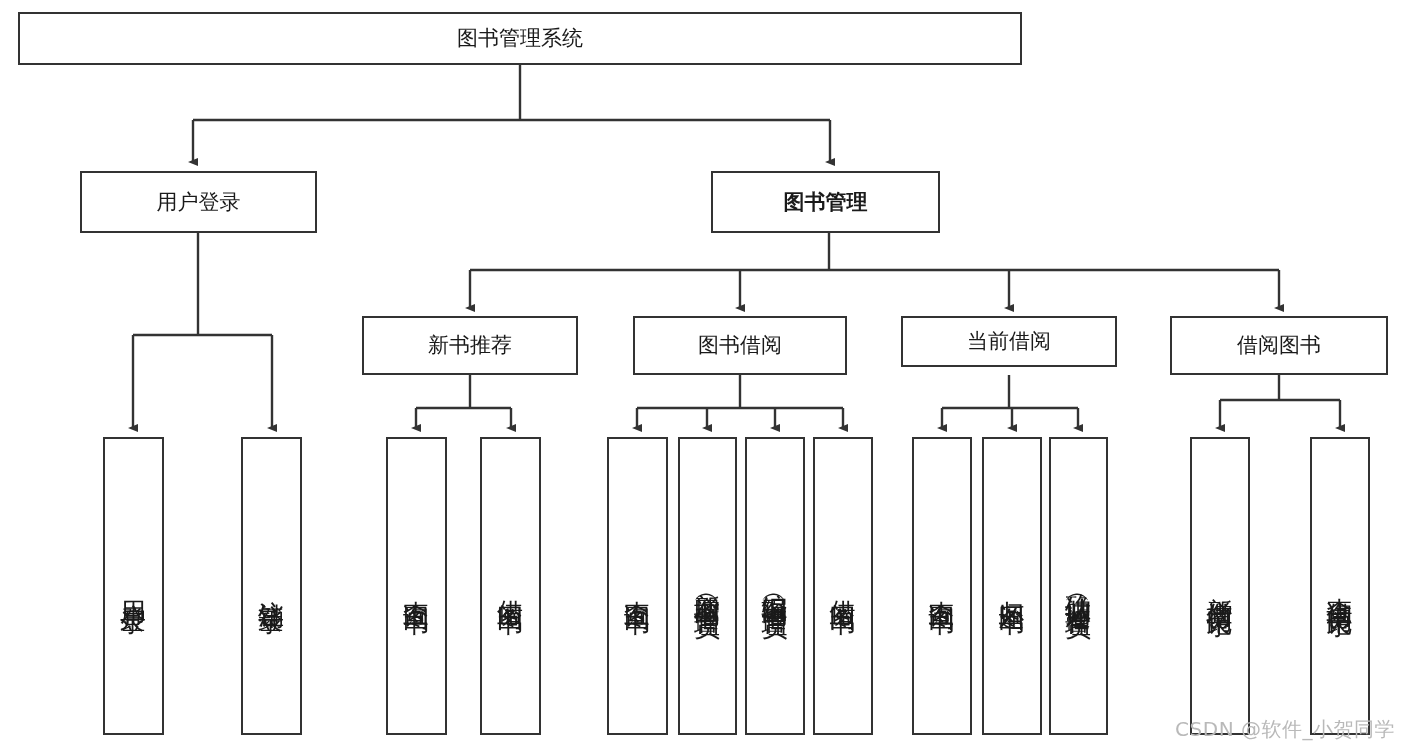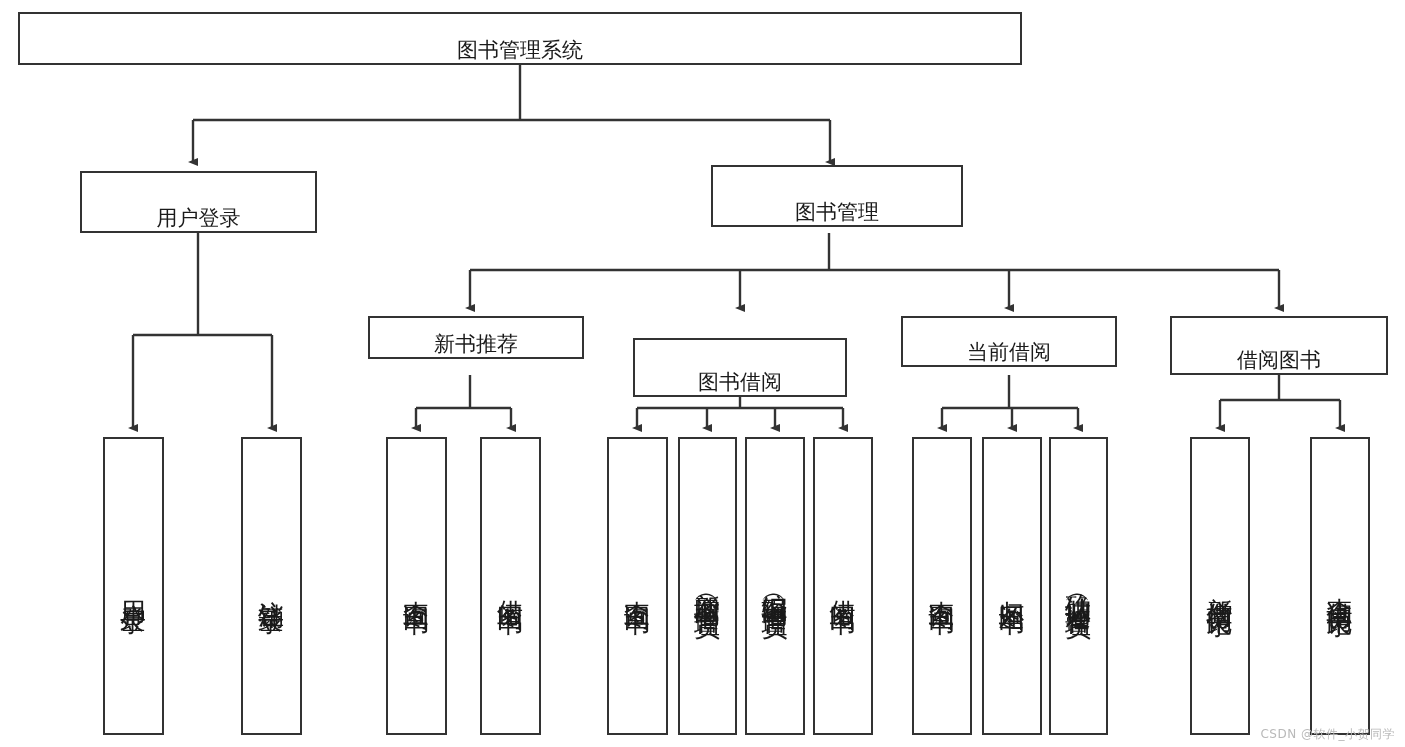--- a/index.html
+++ b/index.html
@@ -5,21 +5,21 @@
   html,body{margin:0;padding:0;background:#ffffff;}
   body{font-family:"DejaVu Sans","Liberation Sans",sans-serif;}
   #stage{position:relative;width:1405px;height:747px;background:#fff;overflow:hidden;}
   #wires{position:absolute;left:0;top:0;width:1405px;height:747px;pointer-events:none;}
   .node{
     position:absolute;
     box-sizing:border-box;
     border:2px solid #333333;
     background:#ffffff;
     display:flex;
-    align-items:flex-end;
+    align-items:center;
     justify-content:center;
     color:#1a1a1a;
   }
   .node .lbl{
     display:block;
     text-align:center;
     line-height:1.18;
     white-space:nowrap;
   }
   .h .lbl{font-size:21px;}
@@ -32,21 +32,21 @@
     text-orientation:upright;
     font-size:26px;
     letter-spacing:3px;
     line-height:1.0;
     white-space:nowrap;
   }
   #watermark{
     position:absolute;
     right:10px;
     bottom:4px;
-    font-size:12px;
+    font-size:20px;
     color:#b9b9b9;
     white-space:nowrap;
     letter-spacing:.5px;
   }
 </style>
 </head>
 <body>
 
 <div id="stage">
 
@@ -100,28 +100,28 @@
     </g>
   </svg>
 
   <div class="node h" style="left:18px;top:12px;width:1004px;height:53px;">
     <span class="lbl">图书管理系统</span>
   </div>
 
   <div class="node t2" style="left:80px;top:171px;width:237px;height:62px;">
     <span class="lbl">用户登录</span>
   </div>
-  <div class="node t2" style="left:711px;top:165px;width:252px;height:62px;">
+  <div class="node t2" style="left:711px;top:171px;width:229px;height:62px;font-weight:bold;">
     <span class="lbl">图书管理</span>
   </div>
 
-  <div class="node t3" style="left:362px;top:316px;width:216px;height:43px;margin-left:6px;">
+  <div class="node t3" style="left:362px;top:316px;width:216px;height:59px;">
     <span class="lbl">新书推荐</span>
   </div>
-  <div class="node t3" style="left:633px;top:316px;width:214px;height:59px;margin-top:22px;">
+  <div class="node t3" style="left:633px;top:316px;width:214px;height:59px;">
     <span class="lbl">图书借阅</span>
   </div>
   <div class="node t3" style="left:901px;top:316px;width:216px;height:51px;">
     <span class="lbl">当前借阅</span>
   </div>
   <div class="node t3" style="left:1170px;top:316px;width:218px;height:59px;">
     <span class="lbl">借阅图书</span>
   </div>
 
   <div class="node leaf" style="left:103px;top:437px;width:61px;height:298px;">

